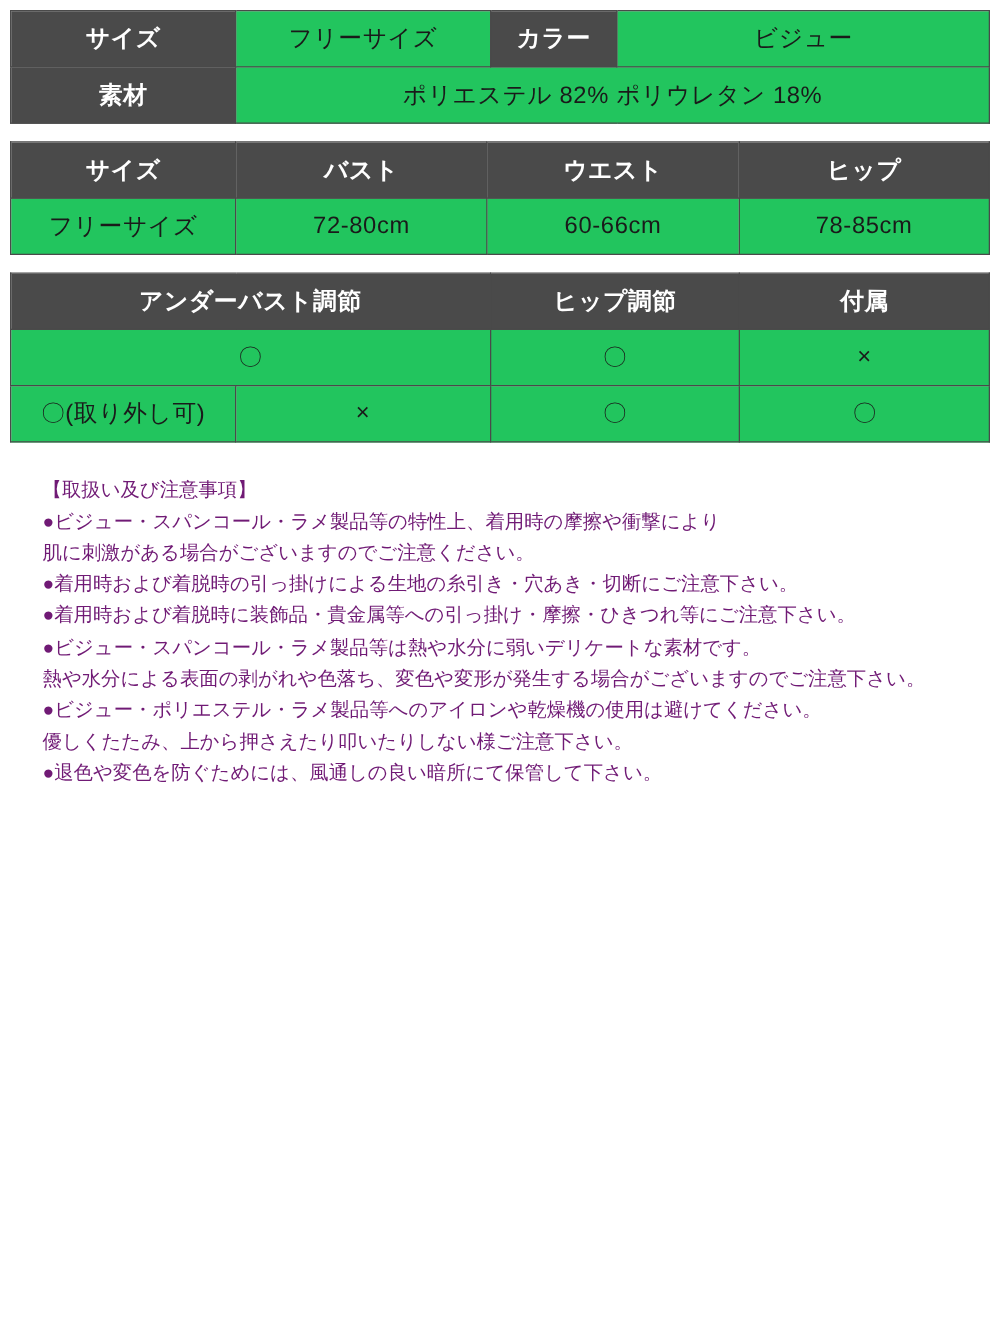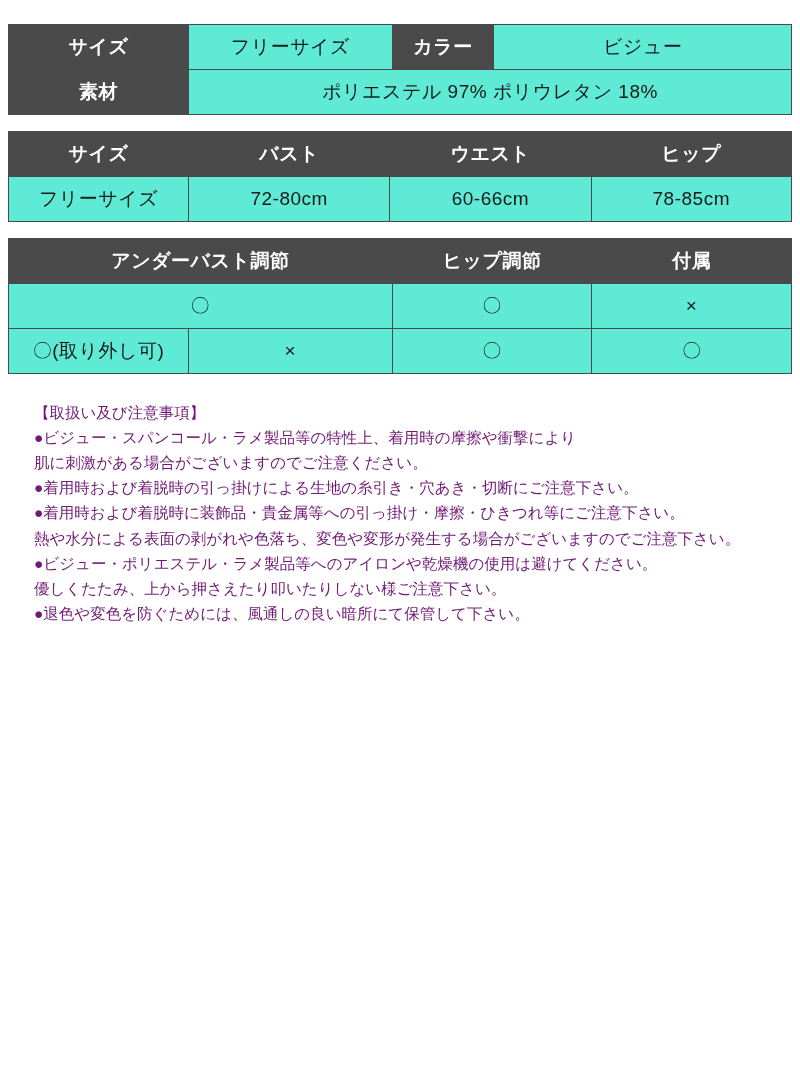--- a/index.html
+++ b/index.html
@@ -18,33 +18,33 @@
   .page {
     width: 800px;
     height: 1067px;
     box-sizing: border-box;
     padding: 8px 8px 0 8px;
   }
   table.spec {
     border-collapse: collapse;
     table-layout: fixed;
     width: 784px;
-    margin: 16px 0 14px 0;
+    margin: 0 0 14px 0;
     border: 1px solid #4a4a4a;
   }
   table.spec td {
     border: 1px solid #4a4a4a;
     height: 40px;
     text-align: center;
     vertical-align: middle;
     font-size: 19px;
     font-weight: bold;
     letter-spacing: 0.5px;
     padding: 2px 4px;
-    background: #5eead4;
+    background: #22c55e;
     color: #1a1a1a;
   }
   table.spec td.hd {
     background: #4a4a4a;
     color: #ffffff;
   }
   table.spec td.val {
     font-weight: normal;
     color: #1a1a1a;
   }
@@ -77,21 +77,21 @@
     </colgroup>
     <tbody>
       <tr>
         <td class="hd">サイズ</td>
         <td class="val">フリーサイズ</td>
         <td class="hd">カラー</td>
         <td class="val">ビジュー</td>
       </tr>
       <tr>
         <td class="hd">素材</td>
-        <td class="val" colspan="3">ポリエステル 97%  ポリウレタン 18%</td>
+        <td class="val" colspan="3">ポリエステル 82%  ポリウレタン 18%</td>
       </tr>
     </tbody>
   </table>
 
   <table class="spec">
     <colgroup>
       <col style="width:23%">
       <col style="width:25.7%">
       <col style="width:25.7%">
       <col style="width:25.6%">
@@ -138,19 +138,20 @@
       </tr>
     </tbody>
   </table>
 
   <div class="notes">
     <div class="line">【取扱い及び注意事項】</div>
     <div class="line">●ビジュー・スパンコール・ラメ製品等の特性上、着用時の摩擦や衝撃により</div>
     <div class="line">肌に刺激がある場合がございますのでご注意ください。</div>
     <div class="line">●着用時および着脱時の引っ掛けによる生地の糸引き・穴あき・切断にご注意下さい。</div>
     <div class="line">●着用時および着脱時に装飾品・貴金属等への引っ掛け・摩擦・ひきつれ等にご注意下さい。</div>
+    <div class="line">●ビジュー・スパンコール・ラメ製品等は熱や水分に弱いデリケートな素材です。</div>
     <div class="line">熱や水分による表面の剥がれや色落ち、変色や変形が発生する場合がございますのでご注意下さい。</div>
     <div class="line">●ビジュー・ポリエステル・ラメ製品等へのアイロンや乾燥機の使用は避けてください。</div>
     <div class="line">優しくたたみ、上から押さえたり叩いたりしない様ご注意下さい。</div>
     <div class="line">●退色や変色を防ぐためには、風通しの良い暗所にて保管して下さい。</div>
   </div>
 
 </div>
 
 </body></html>

